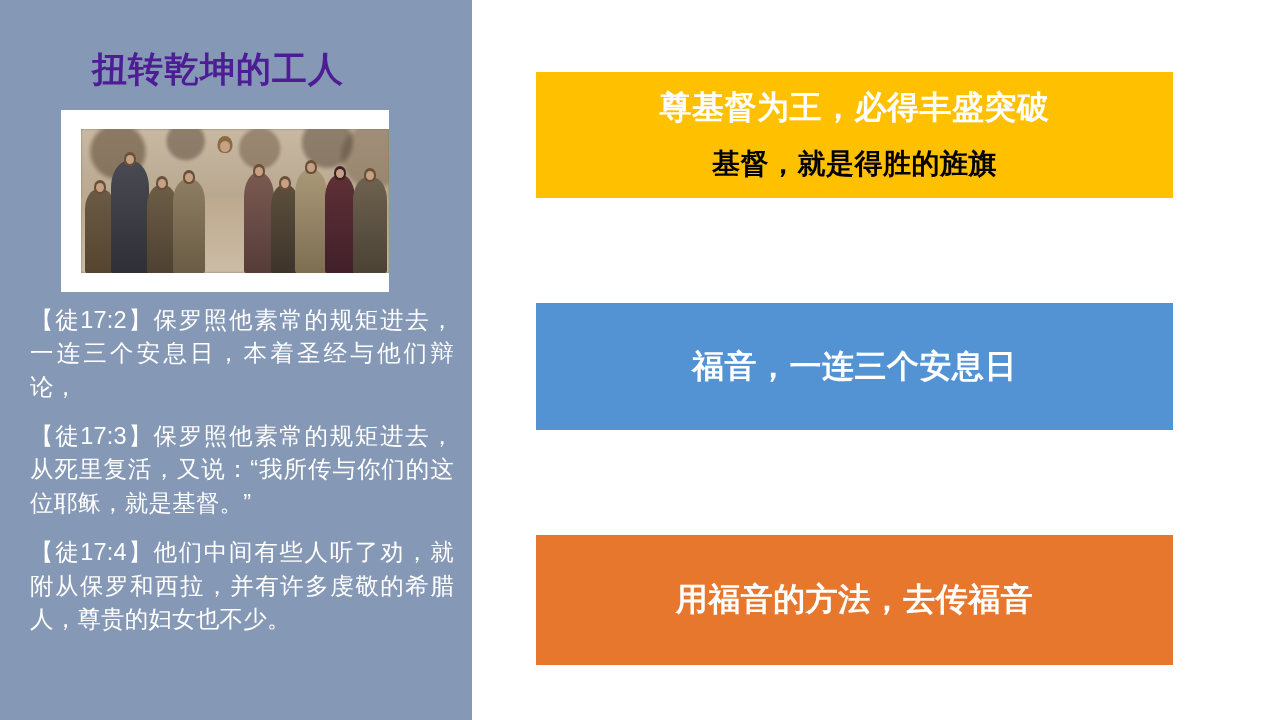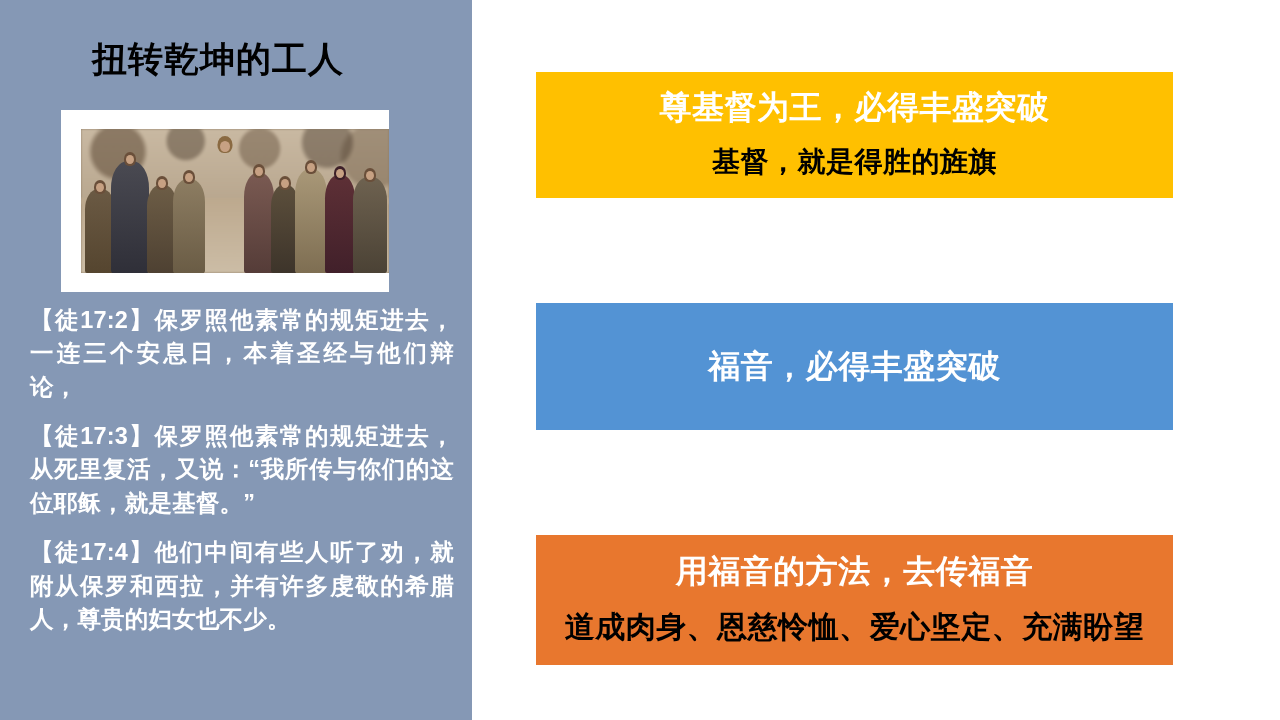--- a/index.html
+++ b/index.html
@@ -26,24 +26,24 @@
     left: 0;
     top: 0;
     width: 472px;
     height: 720px;
     background: #8598b5;
     box-sizing: border-box;
   }
   .sidebar-title {
     position: absolute;
     left: 0;
-    top: 38px;
+    top: 48px;
     width: 436px;
     text-align: center;
-    color: #000000;
+    color: #4c1d95;
     font-size: 35px;
     font-weight: bold;
     letter-spacing: 1px;
     line-height: 1.2;
     white-space: nowrap;
   }
   .photo-frame {
     position: absolute;
     left: 61px;
     top: 110px;
@@ -109,21 +109,21 @@
   }
 
   
   .scripture {
     position: absolute;
     left: 30px;
     top: 304px;
     width: 424px;
     color: #ffffff;
     font-size: 23.5px;
-    font-weight: bold;
+    font-weight: normal;
     line-height: 1.42;
     letter-spacing: 0.2px;
   }
   .scripture p {
     margin: 0 0 16px 0;
     text-align: justify;
     text-justify: inter-ideograph;
   }
   .scripture p:last-child { margin-bottom: 5px; }
 
@@ -151,21 +151,20 @@
     letter-spacing: 0.5px;
   }
   .panel .line-sub {
     color: #000000;
     font-weight: bold;
     font-size: 28px;
     line-height: 1.22;
     white-space: nowrap;
     letter-spacing: 0.5px;
     margin-top: 20px;
-    font-family: Liberation Mono, monospace;
   }
   .panel-orange .line-sub { font-size: 30px; }
   .panel-blue .line-sub { font-size: 29px; }
 </style>
 </head>
 <body>
 
 <div class="slide">
 
   <div class="sidebar">
@@ -226,21 +225,20 @@
       <p>【徒17:4】他们中间有些人听了劝，就附从保罗和西拉，并有许多虔敬的希腊人，尊贵的妇女也不少。</p>
     </div>
   </div>
 
   <div class="panel panel-yellow">
     <div class="line-main">尊基督为王，必得丰盛突破</div>
     <div class="line-sub">基督，就是得胜的旌旗</div>
   </div>
 
   <div class="panel panel-blue">
-    <div class="line-main">福音，必得丰盛突破</div>
+    <div class="line-main">福音，一连三个安息日</div>
   </div>
 
   <div class="panel panel-orange">
     <div class="line-main">用福音的方法，去传福音</div>
-    <div class="line-sub">道成肉身、恩慈怜恤、爱心坚定、充满盼望</div>
   </div>
 
 </div>
 
 </body></html>

